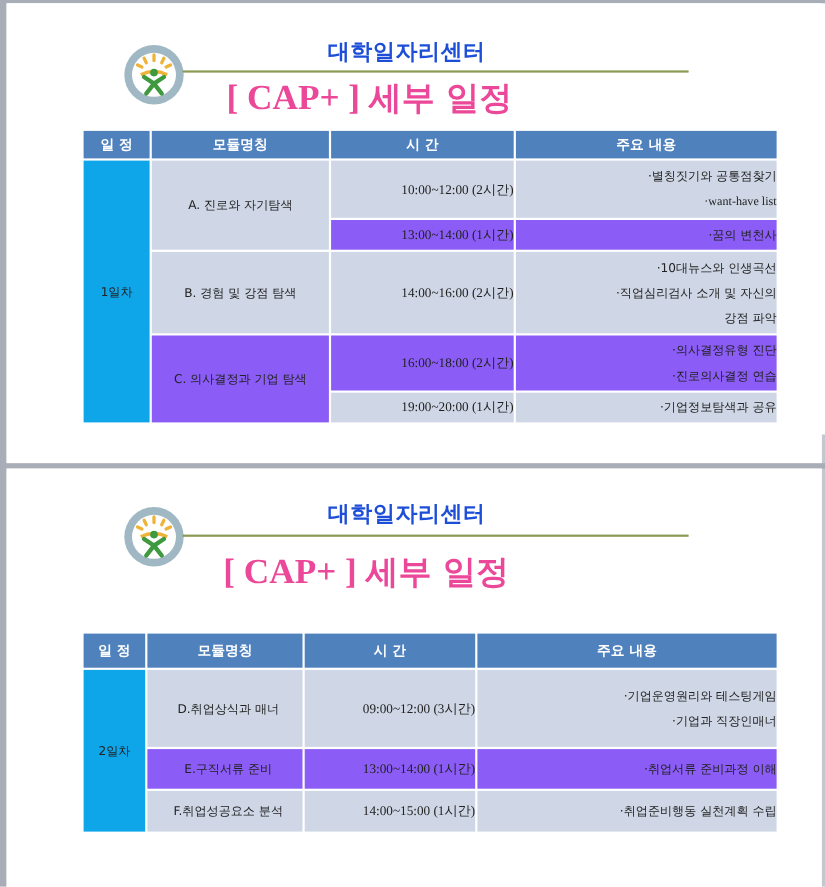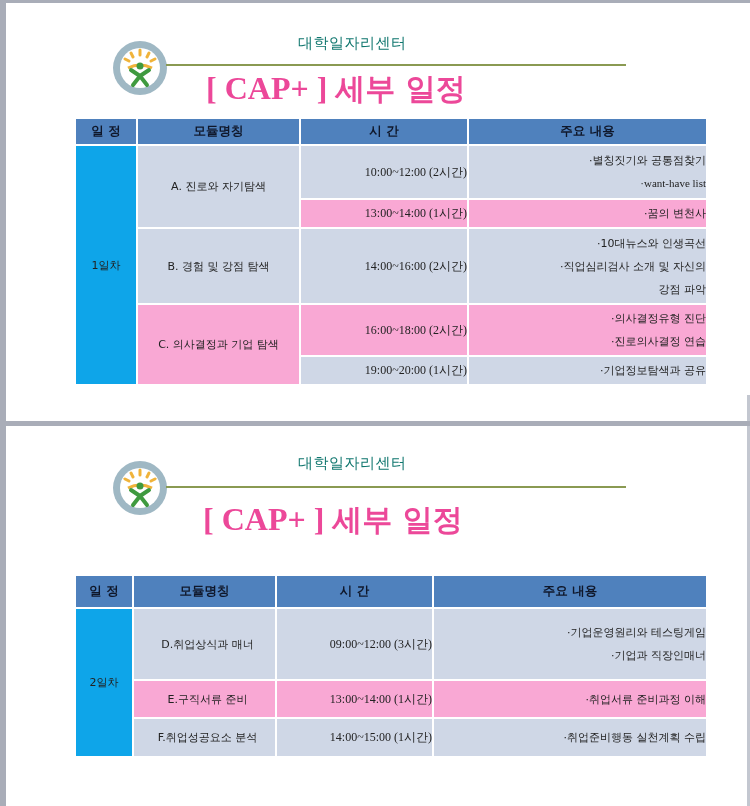--- a/index.html
+++ b/index.html
@@ -3,35 +3,35 @@
 <meta charset="utf-8">
 <style>
   html, body { margin:0; padding:0; }
   body { width:750px; height:806px; background:#ffffff; position:relative; overflow:hidden;
          font-family:"DejaVu Sans", sans-serif; }
   .edge-left { position:absolute; left:0; top:0; width:6px; height:806px; background:#a9adb8; }
   .edge-top { position:absolute; left:0; top:0; width:750px; height:3px; background:#a9adb8; }
   .edge-right { position:absolute; right:0; top:395px; width:3px; height:411px; background:#c3c7d0; }
   .divider { position:absolute; left:0; top:421px; width:750px; height:5px; background:#a9adb8; }
   .slide { position:absolute; left:6px; width:741px; background:#fff; }
-  .center-label { position:absolute; font-weight:normal; color:#0f766e; font-size:15px; letter-spacing:0.5px; }
+  .center-label { position:absolute; font-weight:bold; color:#1d4ed8; font-size:20px; letter-spacing:0.5px; }
   .rule { position:absolute; height:2px; background:#8a9a52; }
   .title { position:absolute; font-weight:bold; color:#ec4899; white-space:nowrap; }
   .title .en { font-family:"Liberation Serif", serif; font-size:32px; }
   .title .ko { font-family:"DejaVu Sans", sans-serif; font-size:30px; margin-left:8px; }
   .logo { position:absolute; width:56px; height:56px; }
   table.sched { position:absolute; border-collapse:separate; border-spacing:2px; left:68px; }
-  table.sched th { background:#4f81bd; color:#0f172a; font-weight:bold; font-size:12.5px; padding:0; height:25px; text-align:center; }
+  table.sched th { background:#4f81bd; color:#ffffff; font-weight:bold; font-size:12.5px; padding:0; height:25px; text-align:center; }
   table.sched td { font-size:11px; color:#222; padding:0; vertical-align:middle; }
   td.day { background:#0ea5e9; text-align:center; }
   td.mod { text-align:center; }
   td.time { text-align:right; font-family:"Liberation Serif", serif; font-size:12px !important; }
   td.cont { text-align:right; padding-left:6px !important; line-height:23px; }
   .dark { background:#cfd7e6; }
-  .light { background:#f9a8d4; }
+  .light { background:#8b5cf6; }
   .cont .line { display:block; }
   .t2 td.mod { text-align:center; padding-left:6px !important; }
   .serif { font-family:"Liberation Serif", serif; }
 </style>
 </head>
 <body>
 
 <div class="edge-left"></div>
 <div class="edge-top"></div>
 <div class="edge-right"></div>

